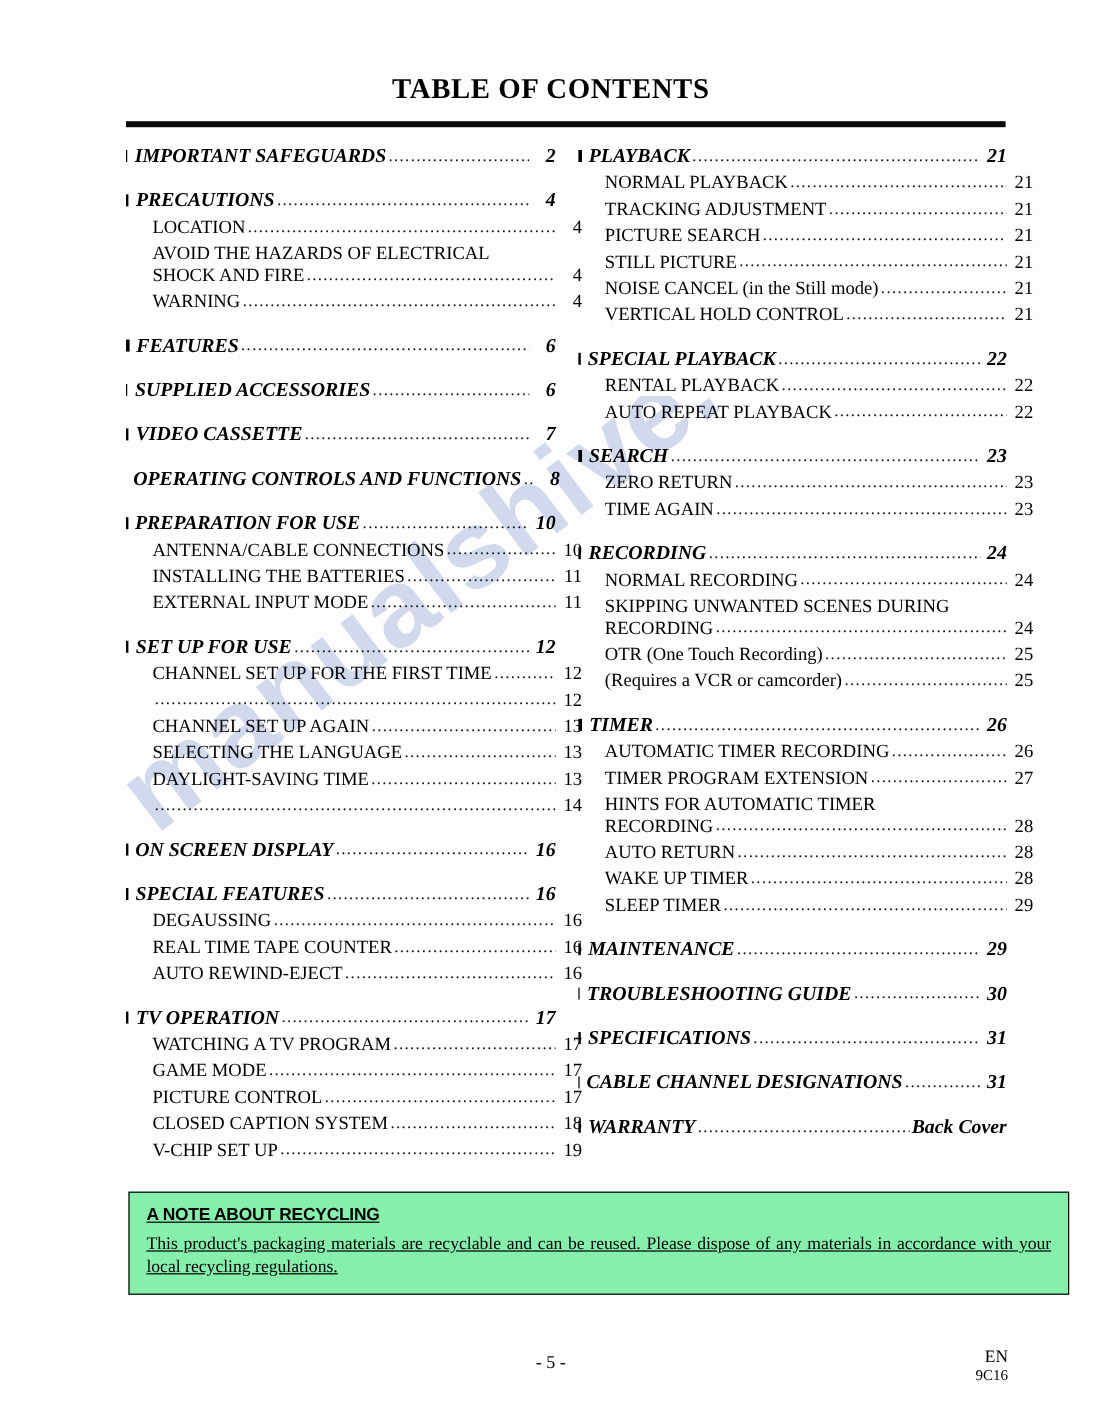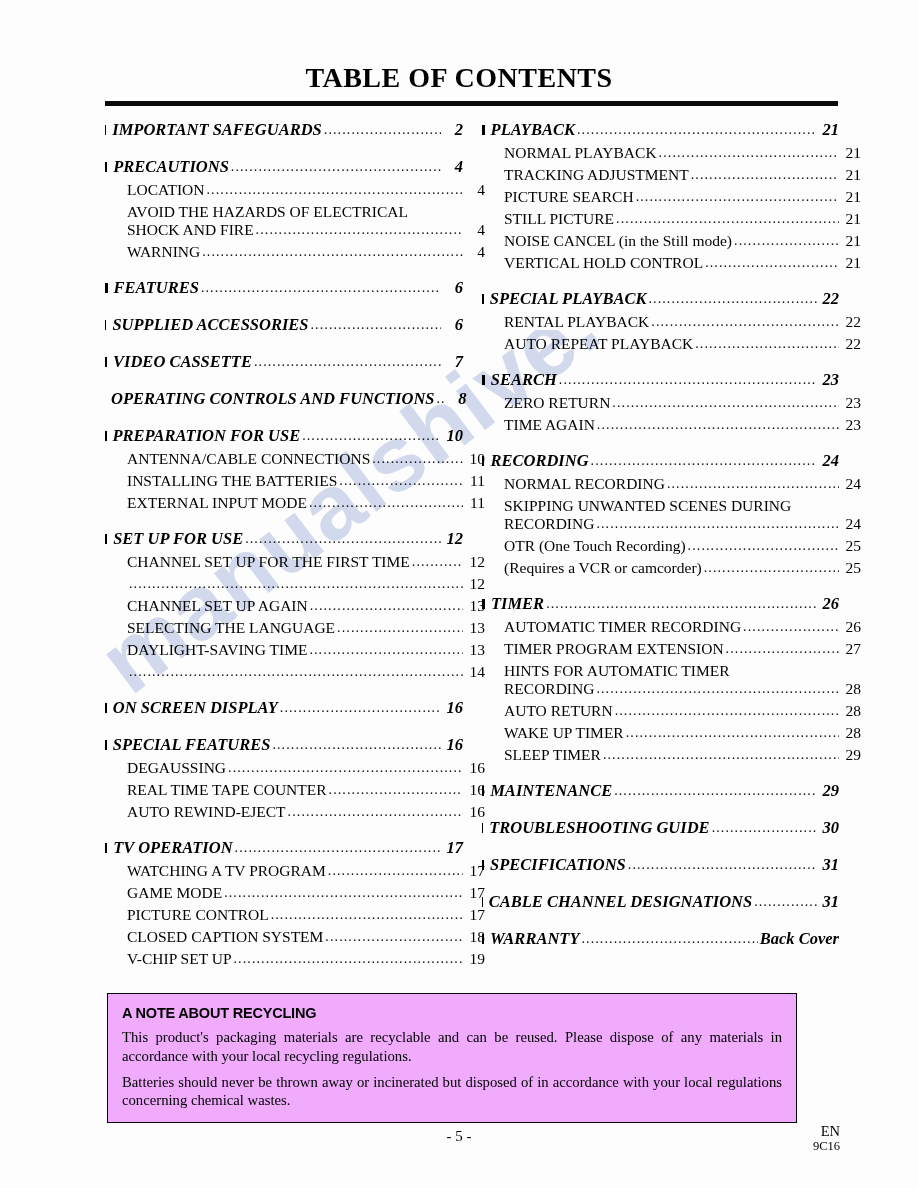--- a/index.html
+++ b/index.html
@@ -48,21 +48,21 @@
     white-space: nowrap;
   }
 
   
   #doc-title {
     position: absolute;
     left: 0;
     right: 0;
     top: 62px;
     text-align: center;
-    font-size: 28px;
+    font-size: 24px;
     font-weight: bold;
     letter-spacing: 0.5px;
     z-index: 2;
   }
   #title-rule {
     position: absolute;
     left: 105px;
     top: 101px;
     width: 733px;
     height: 5px;
@@ -151,26 +151,27 @@
   
   .entry.sub .line1 {
     white-space: nowrap;
   }
 
   
   #recycle-box {
     position: absolute;
     left: 107px;
     top: 993px;
-    width: 690px;
+    width: 784px;
     border: 1.6px solid #000;
-    background: #f0abfc;
+    background: #86efac;
     padding: 11px 14px 12px 14px;
     box-sizing: border-box;
     z-index: 3;
+    text-decoration: underline;
   }
   #recycle-title {
     font-family: "Liberation Sans", "DejaVu Sans", sans-serif;
     font-weight: bold;
     font-size: 14.5px;
     letter-spacing: -0.2px;
     margin-bottom: 7px;
   }
   .recycle-para {
     font-size: 14.7px;
@@ -664,21 +665,20 @@
             <span class="leader">........................................................................................................................................................................................................</span>
             <span class="pageno">Back Cover</span>
           </div>
         </div>
       </div>
   </div>
 
   <div id="recycle-box">
     <div id="recycle-title">A NOTE ABOUT RECYCLING</div>
     <div class="recycle-para">This product's packaging materials are recyclable and can be reused. Please dispose of any materials in accordance with your local recycling regulations.</div>
-    <div class="recycle-para">Batteries should never be thrown away or incinerated but disposed of in accordance with your local regulations concerning chemical wastes.</div>
   </div>
 
   <div id="footer-pageno">- 5 -</div>
   <div id="footer-right">
     <div id="footer-lang">EN</div>
     <div id="footer-code">9C16</div>
   </div>
 
 </div>
 

